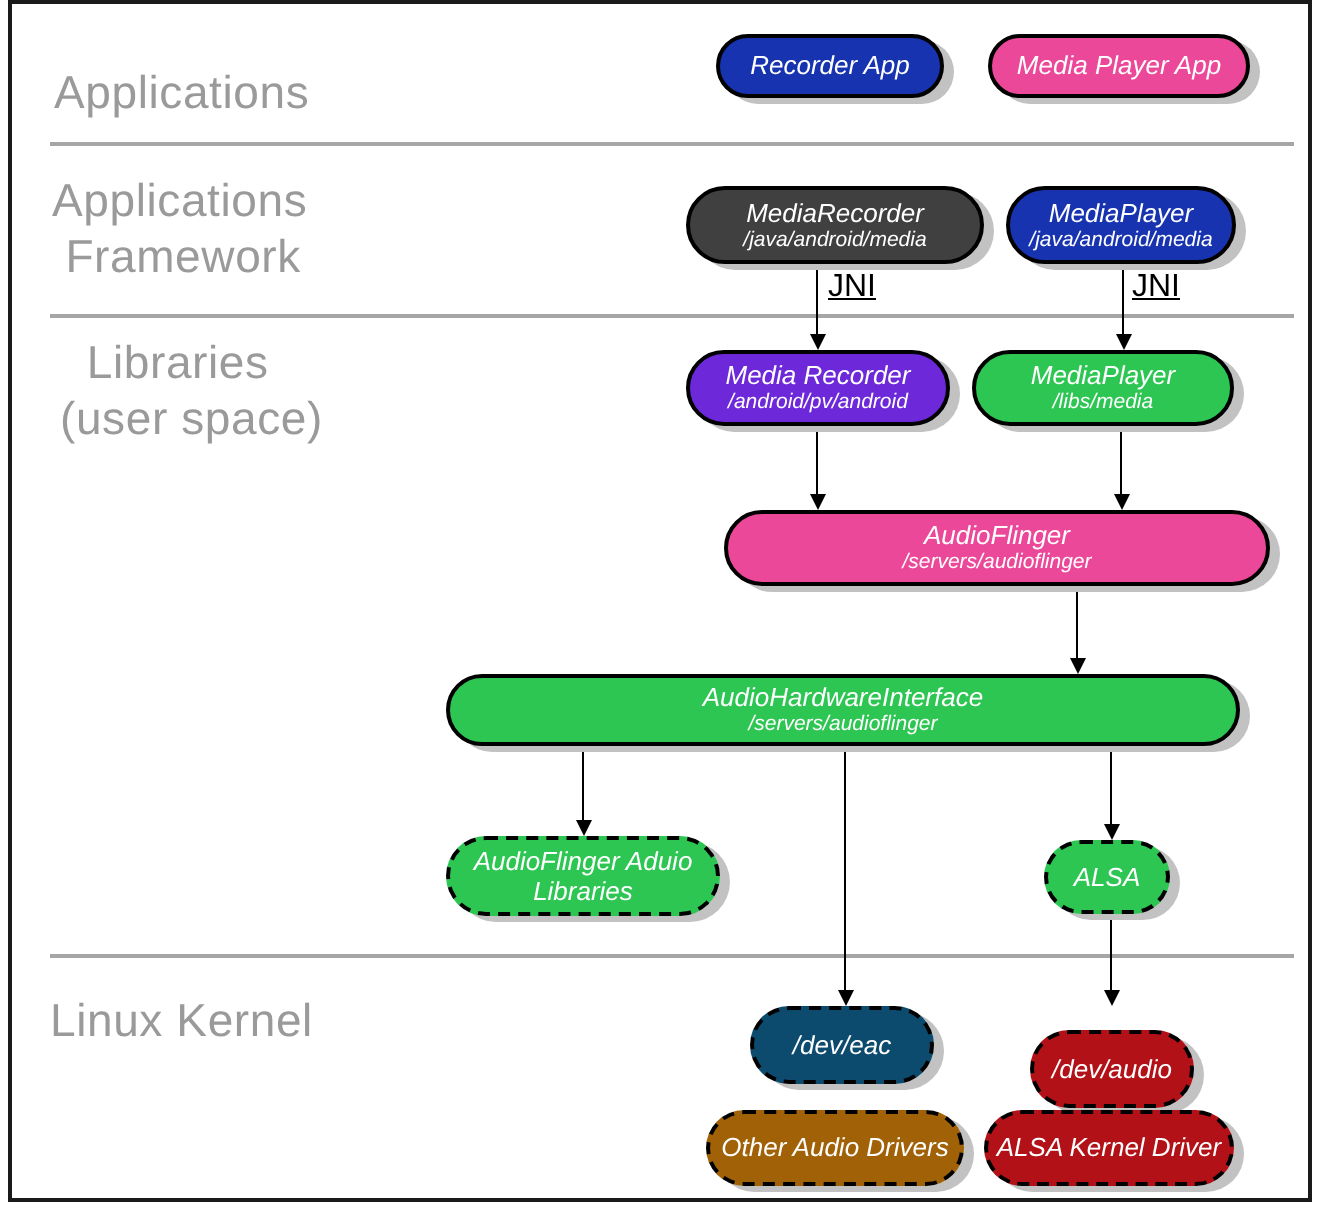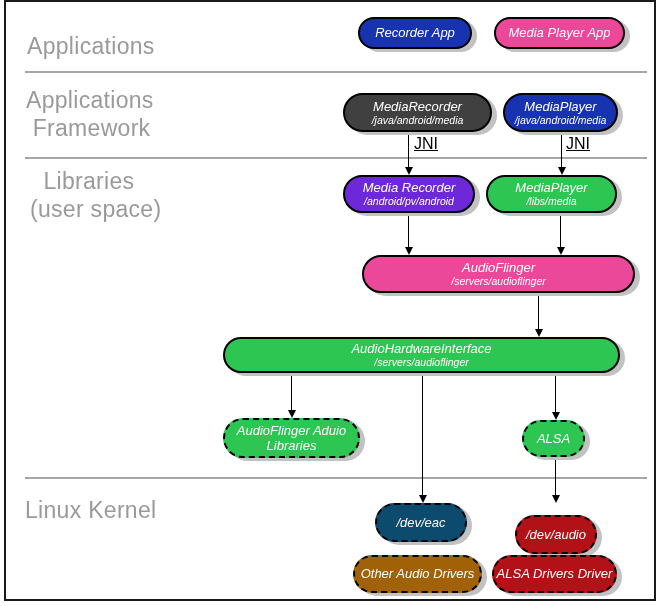--- a/index.html
+++ b/index.html
@@ -139,15 +139,15 @@
     <div class="node dashed" style="left: 375px; top: 503px; width: 92px; height: 39px; background: #0c4a6e; box-shadow: rgb(194, 194, 194) 5px 3px 0px;">
       <div class="t">/dev/eac</div>
     </div>
     <div class="node dashed" style="left: 515px; top: 503px; width: 82px; height: 39px; background: rgb(177, 17, 23); box-shadow: rgb(194, 194, 194) 5px 3px 0px; margin-top: 12px;">
       <div class="t">/dev/audio</div>
     </div>
     <div class="node dashed" style="left: 353px; top: 555px; width: 129px; height: 38px; background: #a16207; box-shadow: rgb(194, 194, 194) 5px 3px 0px;">
       <div class="t">Other Audio Drivers</div>
     </div>
     <div class="node dashed" style="left: 492px; top: 555px; width: 125px; height: 38px; background: rgb(177, 17, 23); box-shadow: rgb(194, 194, 194) 5px 3px 0px;">
-      <div class="t">ALSA Drivers Driver</div>
+      <div class="t">ALSA Kernel Driver</div>
     </div>
   </div>
 
 </body></html>

